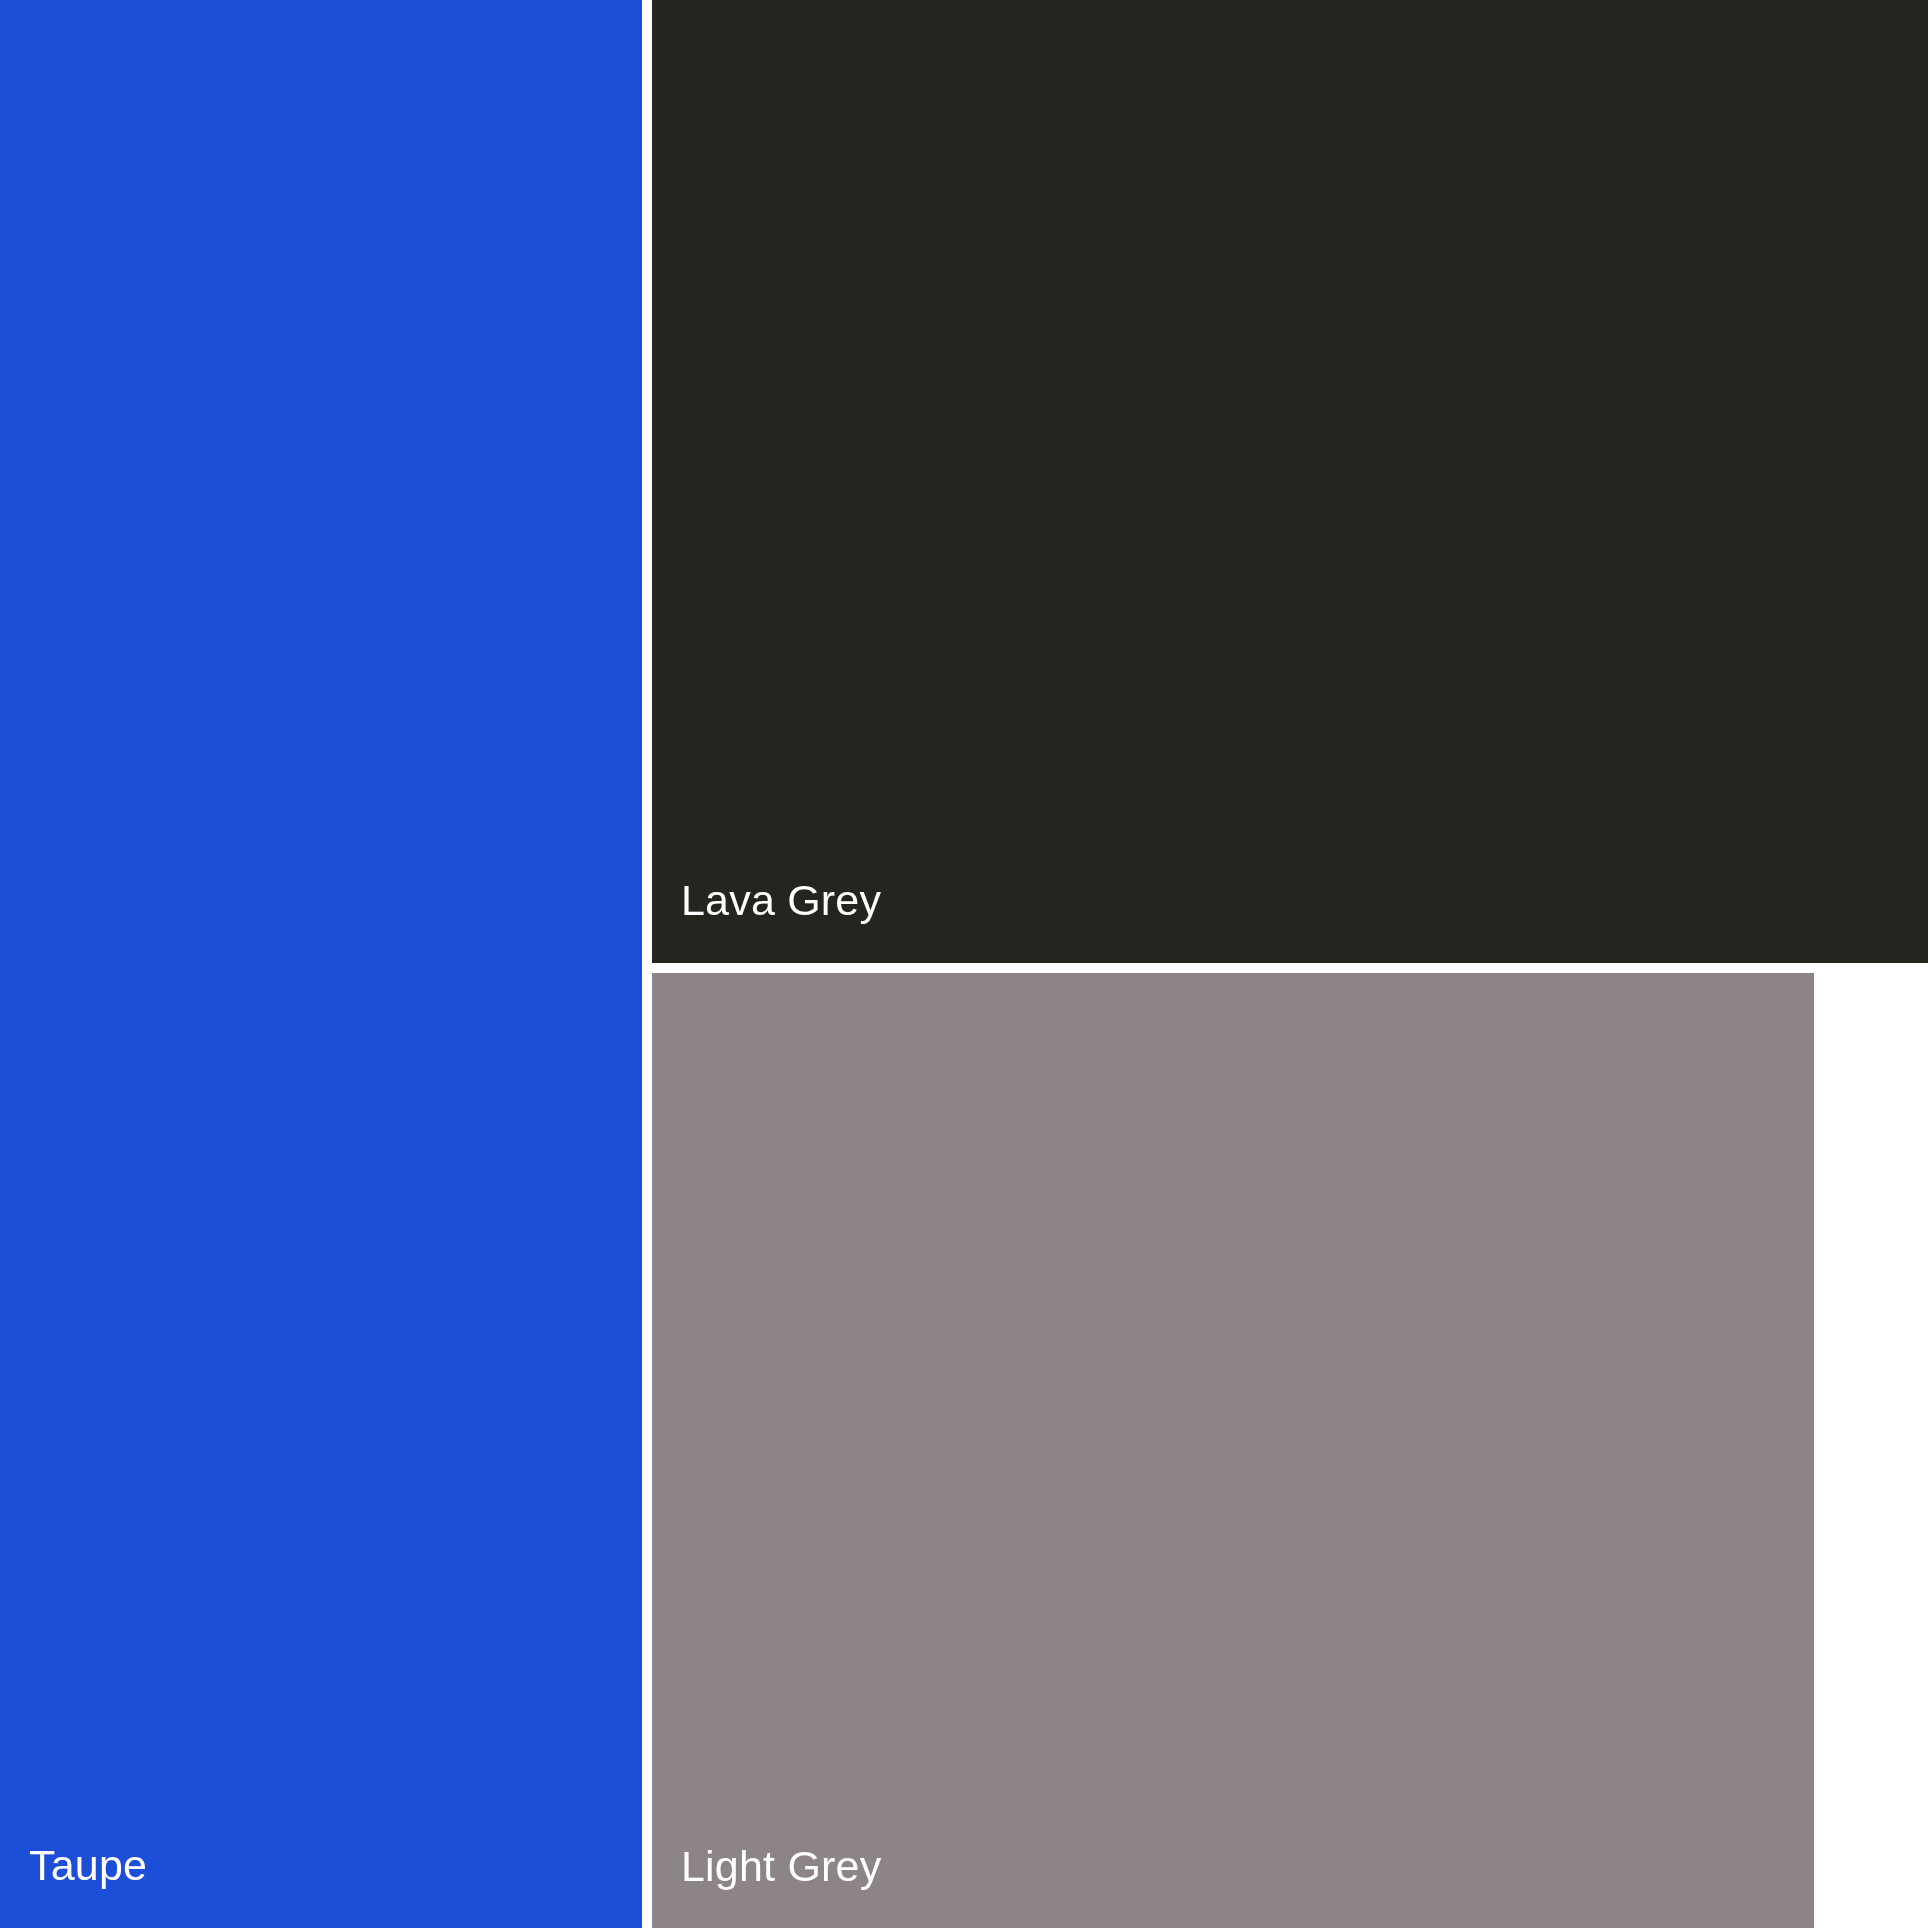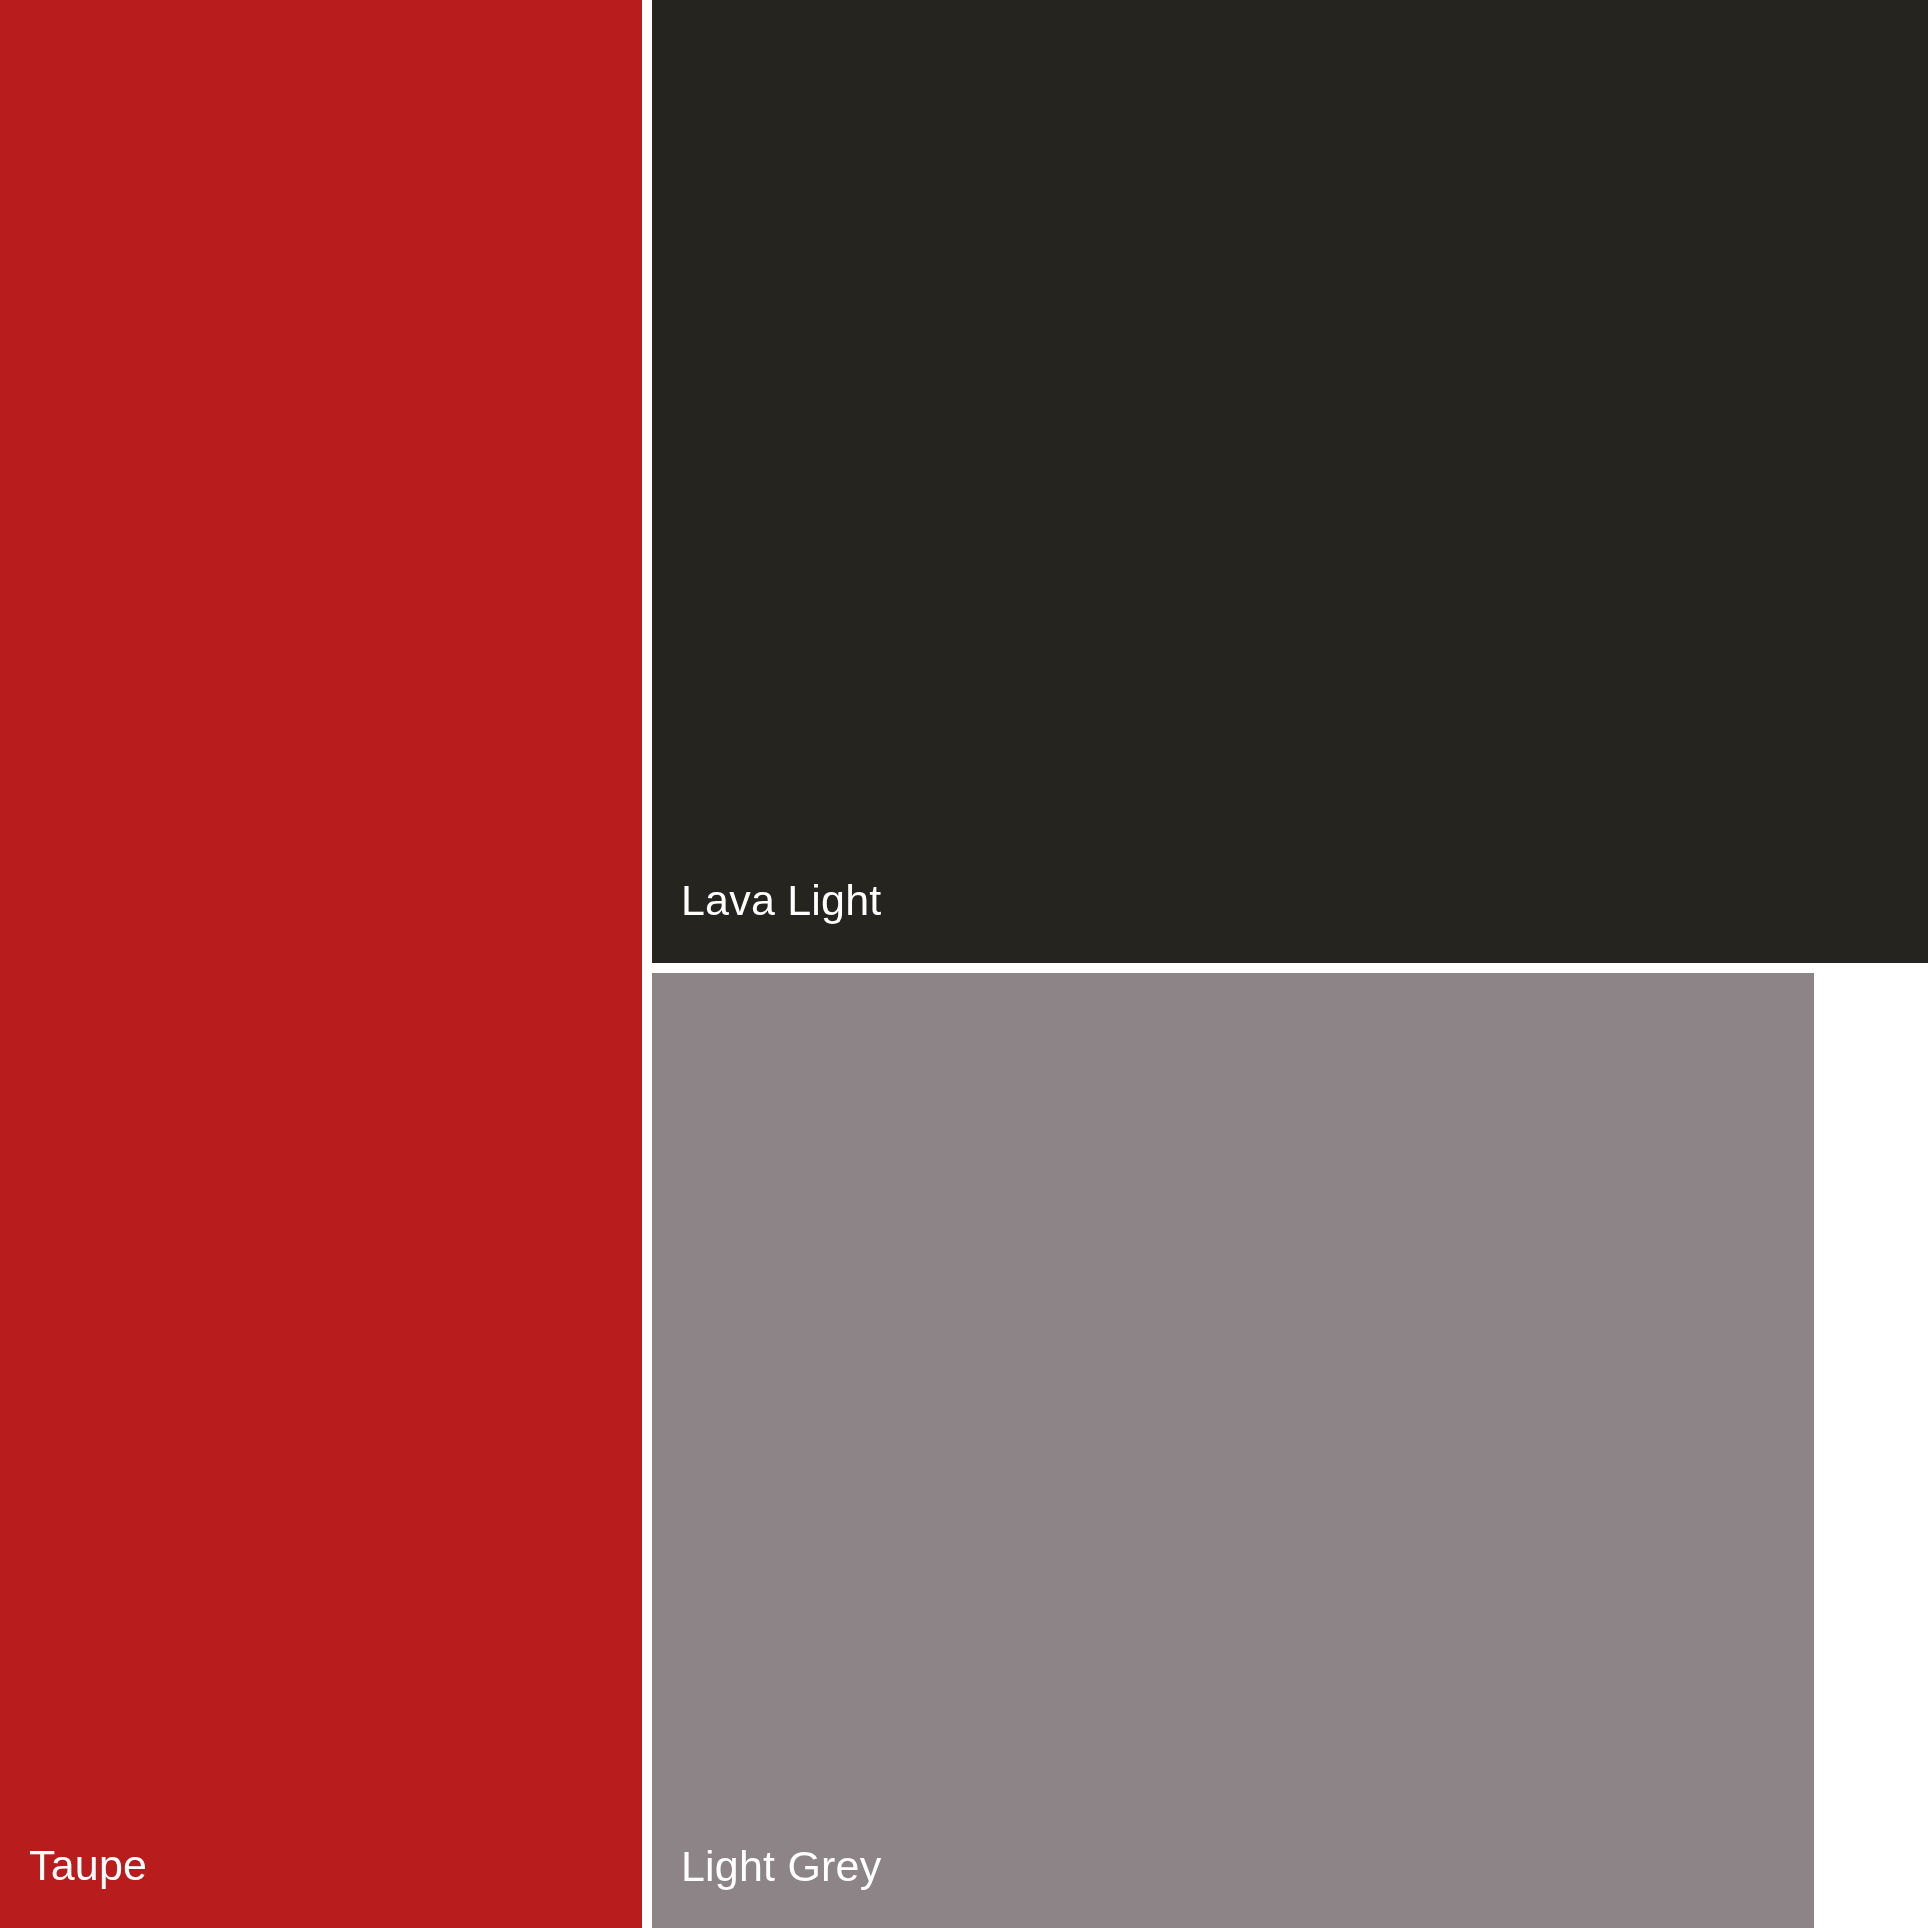--- a/index.html
+++ b/index.html
@@ -82,26 +82,26 @@
     top: 963px;
     width: 1286px;
     height: 9.4px;
   }
 </style>
 </head>
 <body style="background-color: rgb(255, 255, 255);">
 
 <div id="palette-canvas" style="background-color: rgb(255, 255, 255);">
 
-  <div class="swatch" id="swatch-taupe" style="background-color: #b91c1c;">
+  <div class="swatch" id="swatch-taupe" style="background-color: #1d4ed8;">
     <span class="swatch-label" style="color: rgb(255, 255, 255);">Taupe</span>
   </div>
 
   <div class="swatch" id="swatch-lava-grey" style="background-color: rgb(38, 36, 31);">
-    <span class="swatch-label" style="color: rgb(255, 255, 255);">Lava Light</span>
+    <span class="swatch-label" style="color: rgb(255, 255, 255);">Lava Grey</span>
   </div>
 
   <div class="swatch" id="swatch-light-grey" style="background-color: rgb(140, 132, 134);">
     <span class="swatch-label" style="color: rgb(255, 255, 255);">Light Grey</span>
   </div>
 
   <div class="gutter" id="gutter-vertical" style="background-color: rgb(255, 255, 255);"></div>
   <div class="gutter" id="gutter-horizontal" style="background-color: rgb(255, 255, 255);"></div>
 
 </div>

